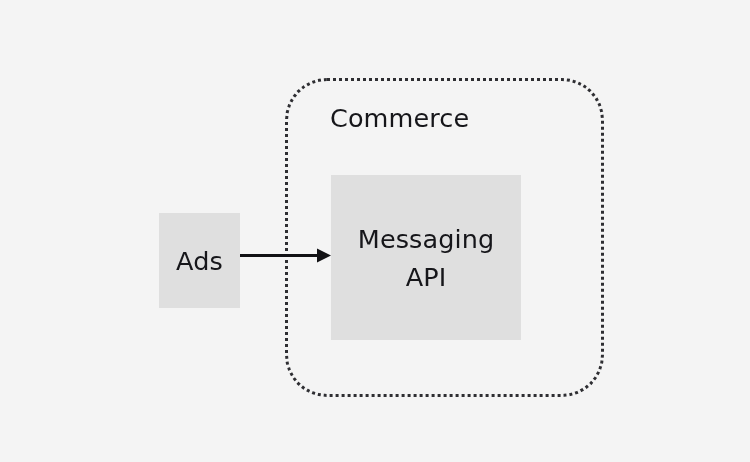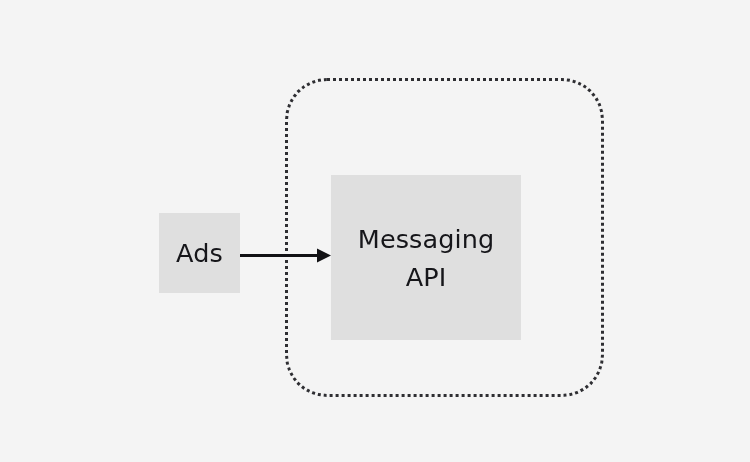--- a/index.html
+++ b/index.html
@@ -60,21 +60,21 @@
     line-height: 38px;
     color: #16161a;
     letter-spacing: 0.1px;
     white-space: pre-line;
   }
 
   #node-ads {
     left: 159px;
     top: 213px;
     width: 81px;
-    height: 80px;
+    height: 95px;
     text-align: right;
   }
   #node-messaging-api {
     left: 331px;
     top: 175px;
     width: 190px;
     height: 165px;
   }
 
   
@@ -97,20 +97,21 @@
     stroke: none;
   }
 </style>
 </head>
 <body>
 
 <div id="diagram-canvas">
 
   <div class="group-boundary"></div>
 
+  <div class="group-label">Commerce</div>
 
   <div class="node-box" id="node-ads">
     <span class="node-label">Ads</span>
   </div>
 
   <div class="node-box" id="node-messaging-api">
     <span class="node-label">Messaging
 API</span>
   </div>
 

